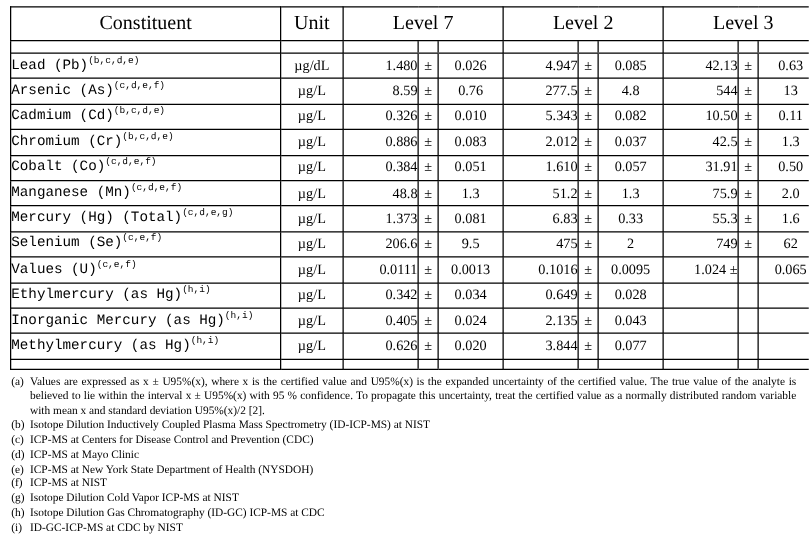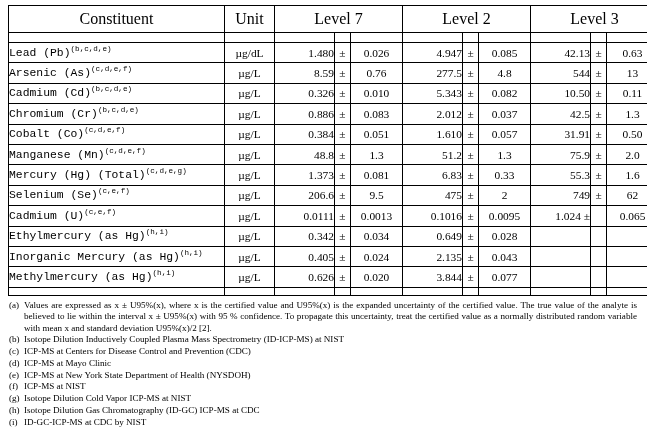--- a/index.html
+++ b/index.html
@@ -256,21 +256,21 @@
           <td class="pm">±</td>
           <td class="unc">9.5</td>
           <td class="val">475</td>
           <td class="pm">±</td>
           <td class="unc">2</td>
           <td class="val">749</td>
           <td class="pm">±</td>
           <td class="unc rightedge">62</td>
         </tr>
         <tr>
-          <td class="constituent"><span>Cadmium (U)</span><sup>(c,e,f)</sup></td>
+          <td class="constituent"><span>Values (U)</span><sup>(c,e,f)</sup></td>
           <td class="unit">µg/L</td>
           <td class="val leftedge">0.0111</td>
           <td class="pm">±</td>
           <td class="unc">0.0013</td>
           <td class="val">0.1016</td>
           <td class="pm">±</td>
           <td class="unc">0.0095</td>
           <td class="val">1.024 ±</td>
           <td class="pm"></td>
           <td class="unc rightedge">0.065</td>

